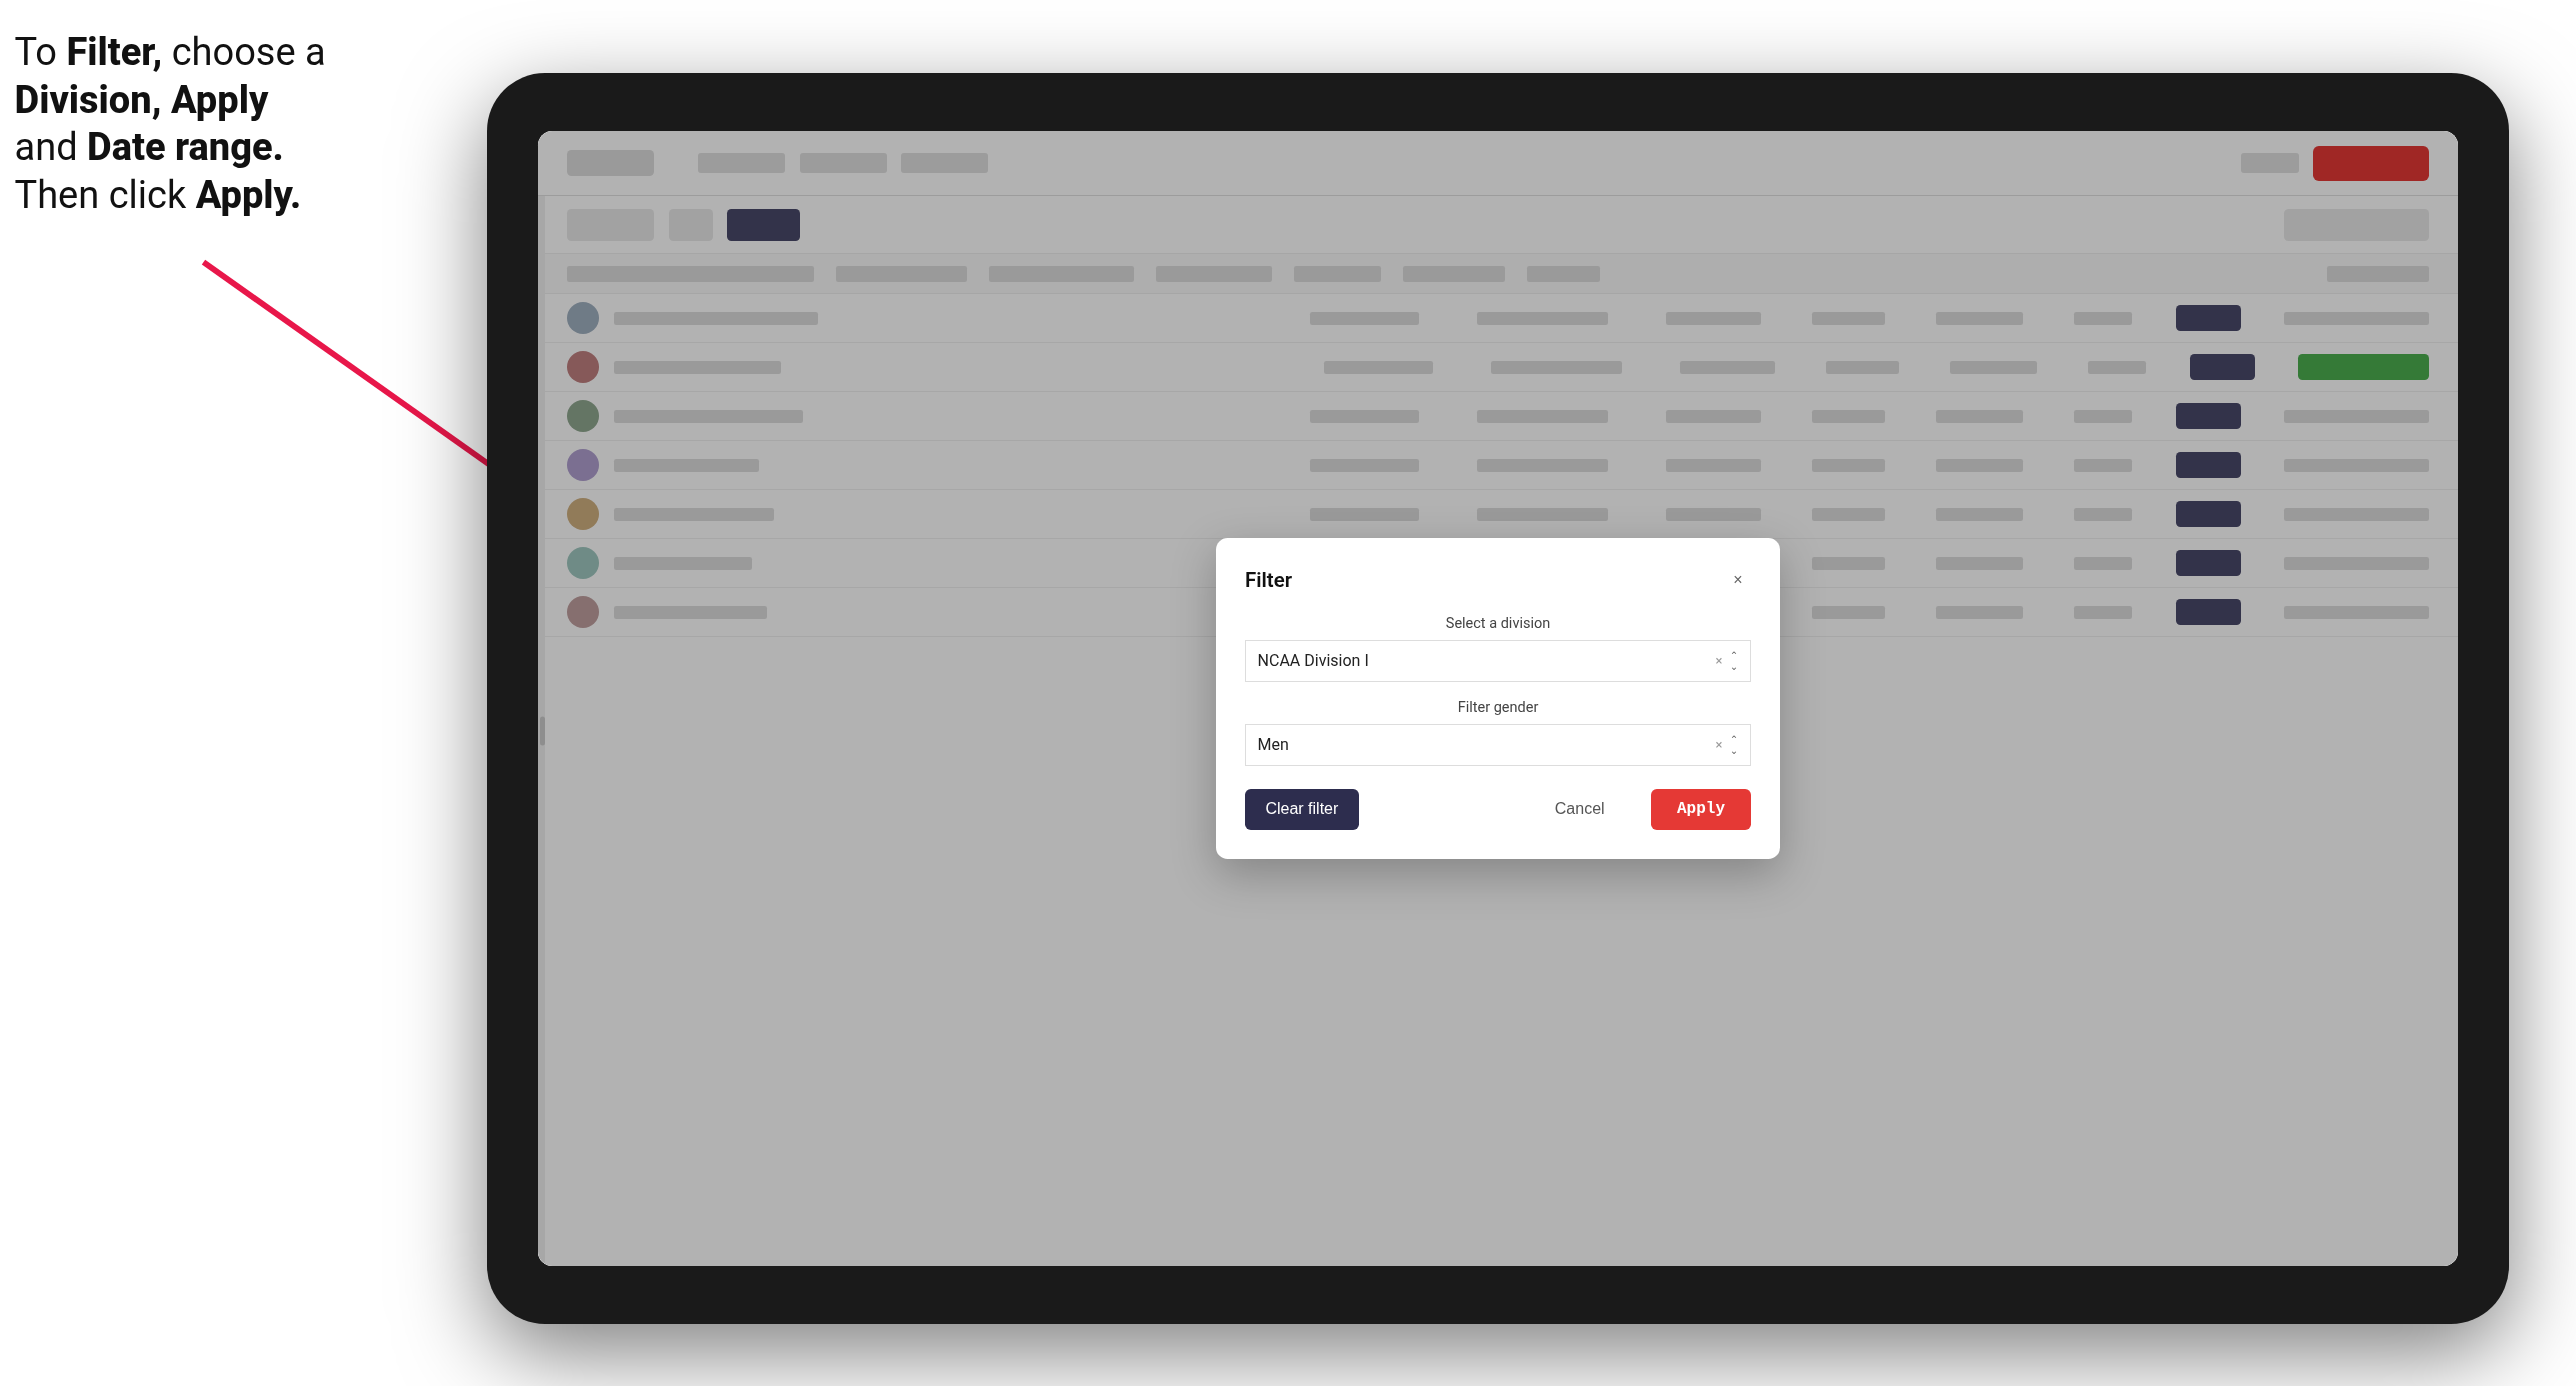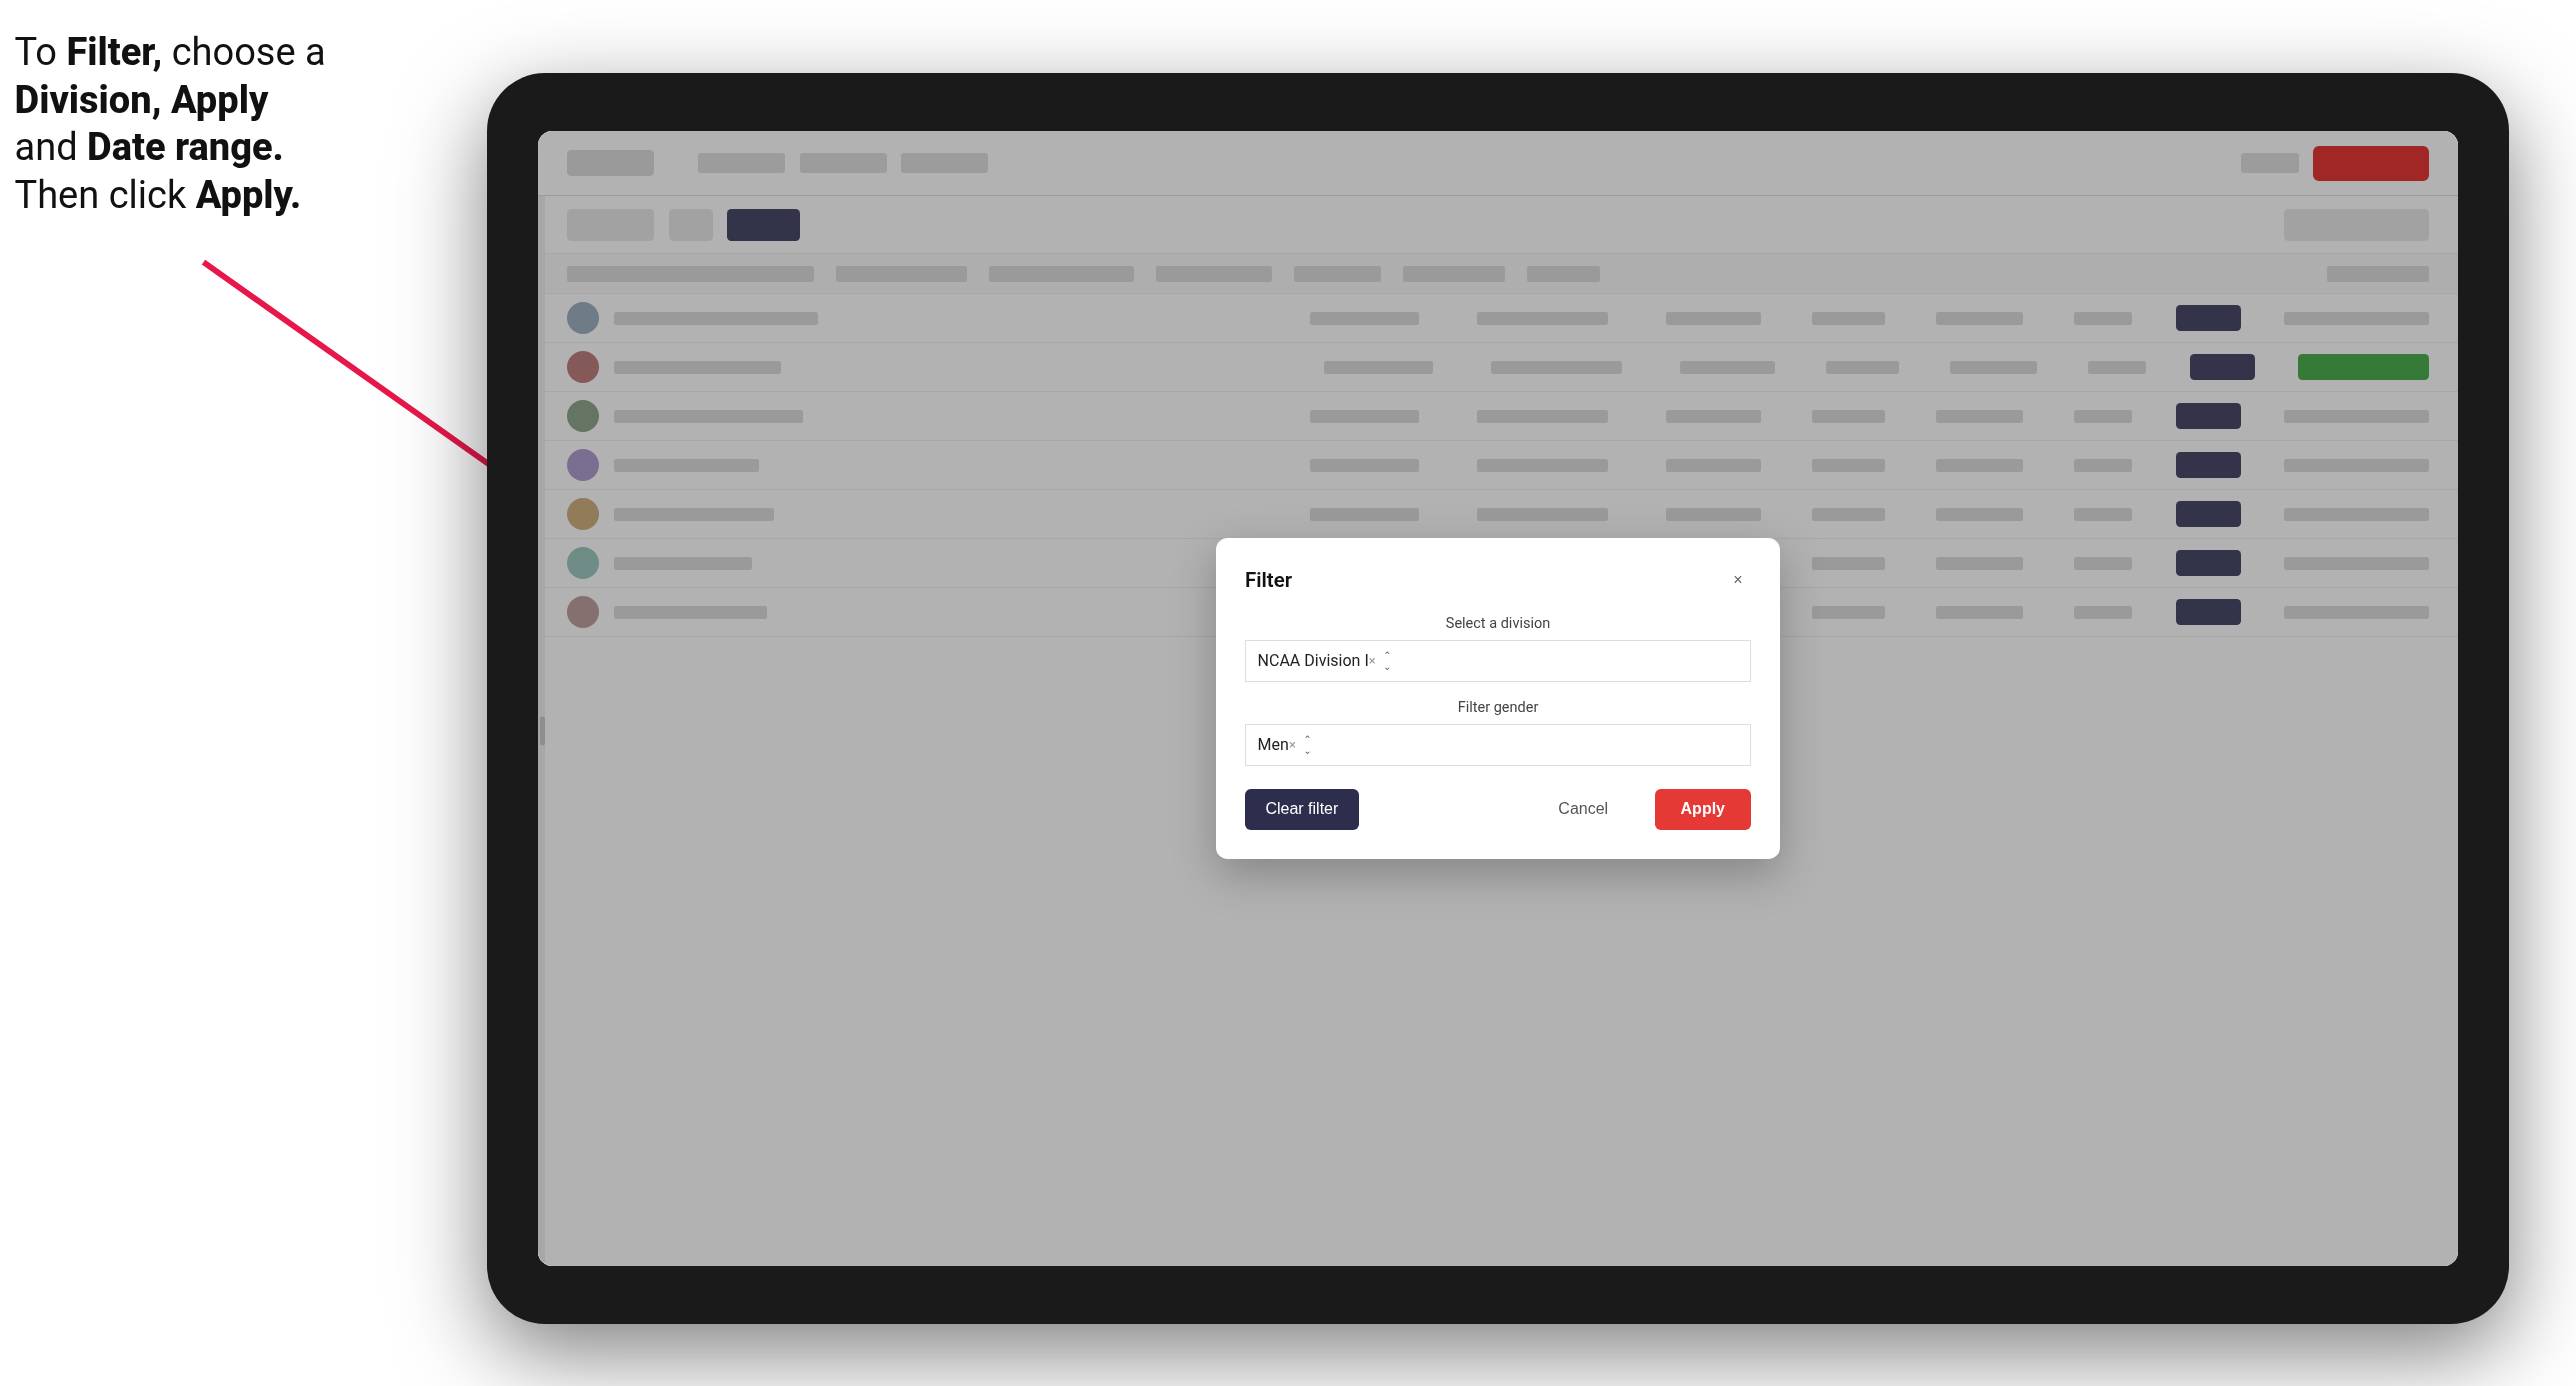--- a/index.html
+++ b/index.html
@@ -272,20 +272,21 @@
       width: 100%;
       height: 42px;
       border: 1.1px solid #ddd;
       border-radius: 0;
       padding: 0 11.6px;
       font-size: 16px;
       color: #222;
       background: #fff;
       display: flex;
       align-items: center;
+      justify-content: space-between;
       position: relative;
     }
 
     .select-value {
       font-size: 16px;
       color: #222;
     }
 
     .select-controls {
       display: flex;
@@ -362,20 +363,21 @@
     .btn-apply {
       height: 41px;
       padding: 0 26px;
       background: #e53935;
       color: #fff;
       border: none;
       border-radius: 5.8px;
       font-size: 16px;
       font-weight: 600;
       cursor: pointer;
+      font-family: Liberation Mono, monospace;
     }
 
     
     .side-nav {
       position: absolute;
       left: 0;
       top: 65px;
       width: 7.3px;
       bottom: 0;
       background: #f0f0f0;

